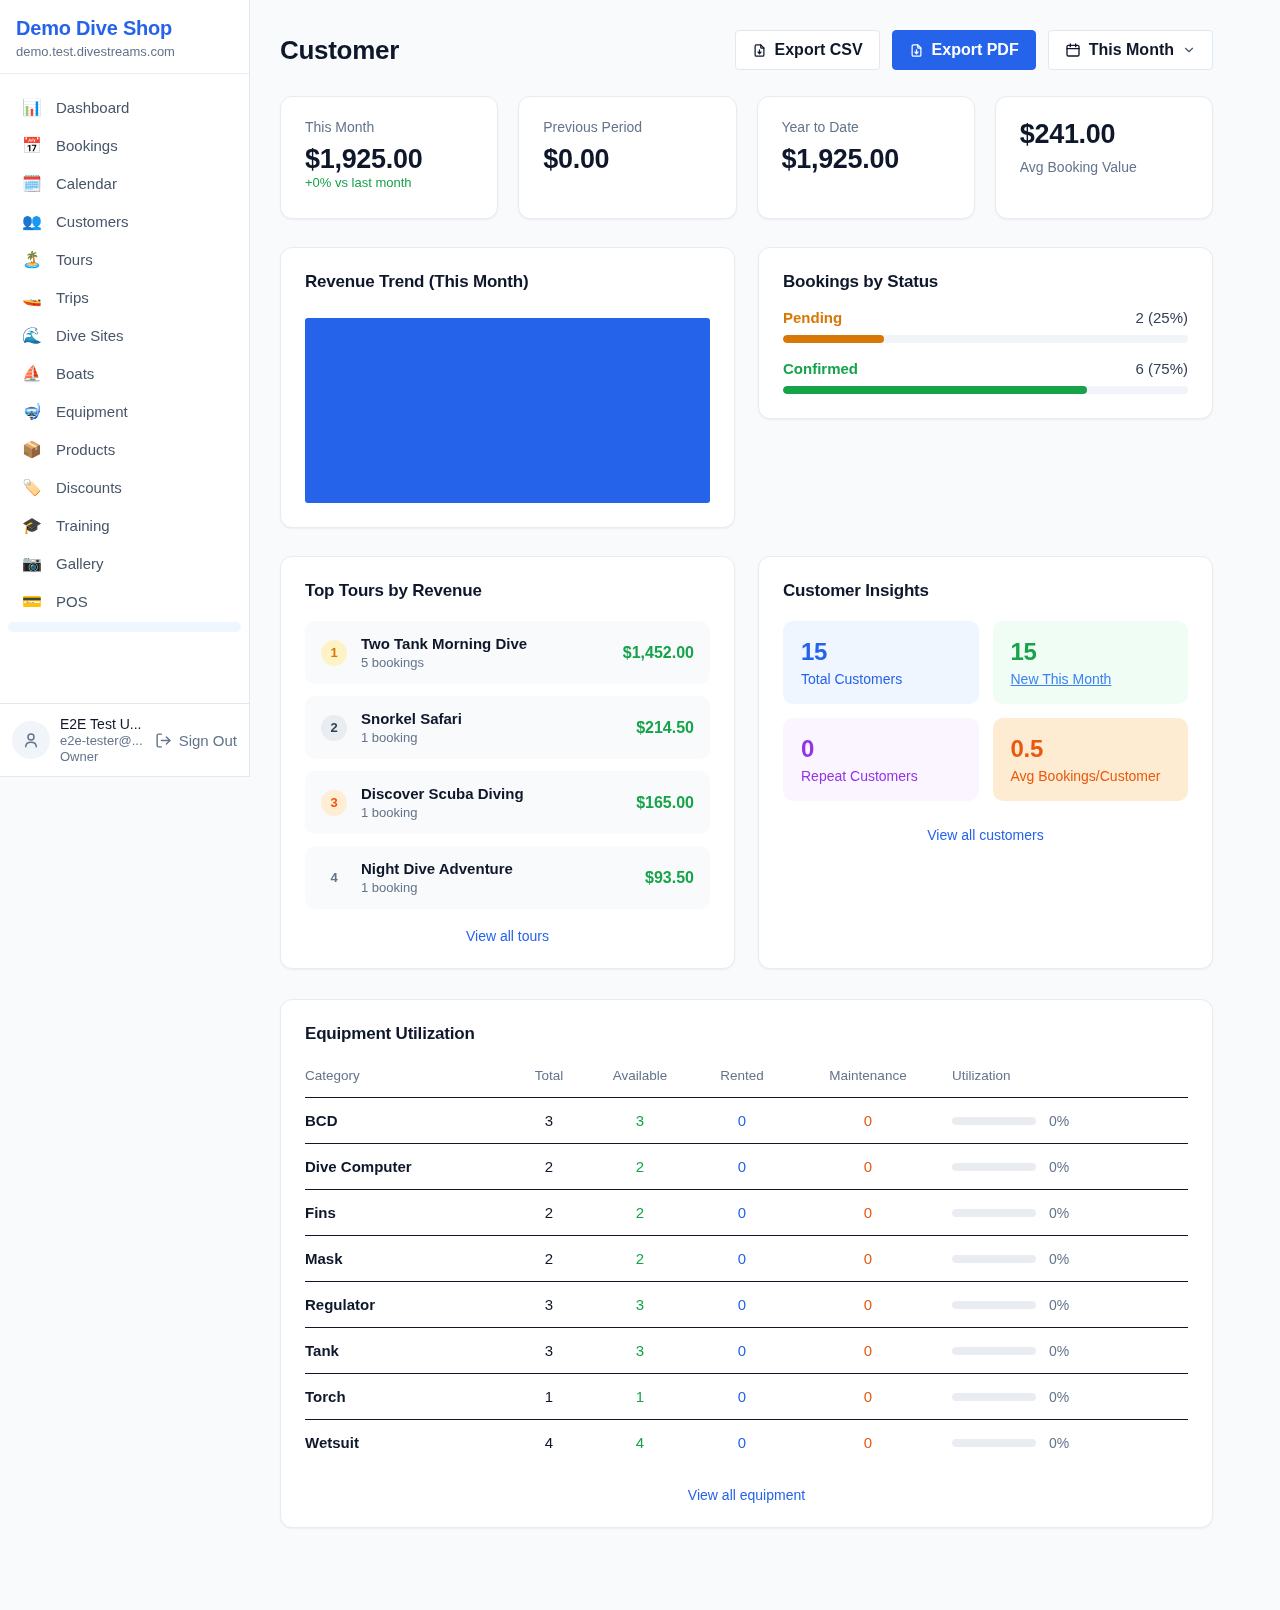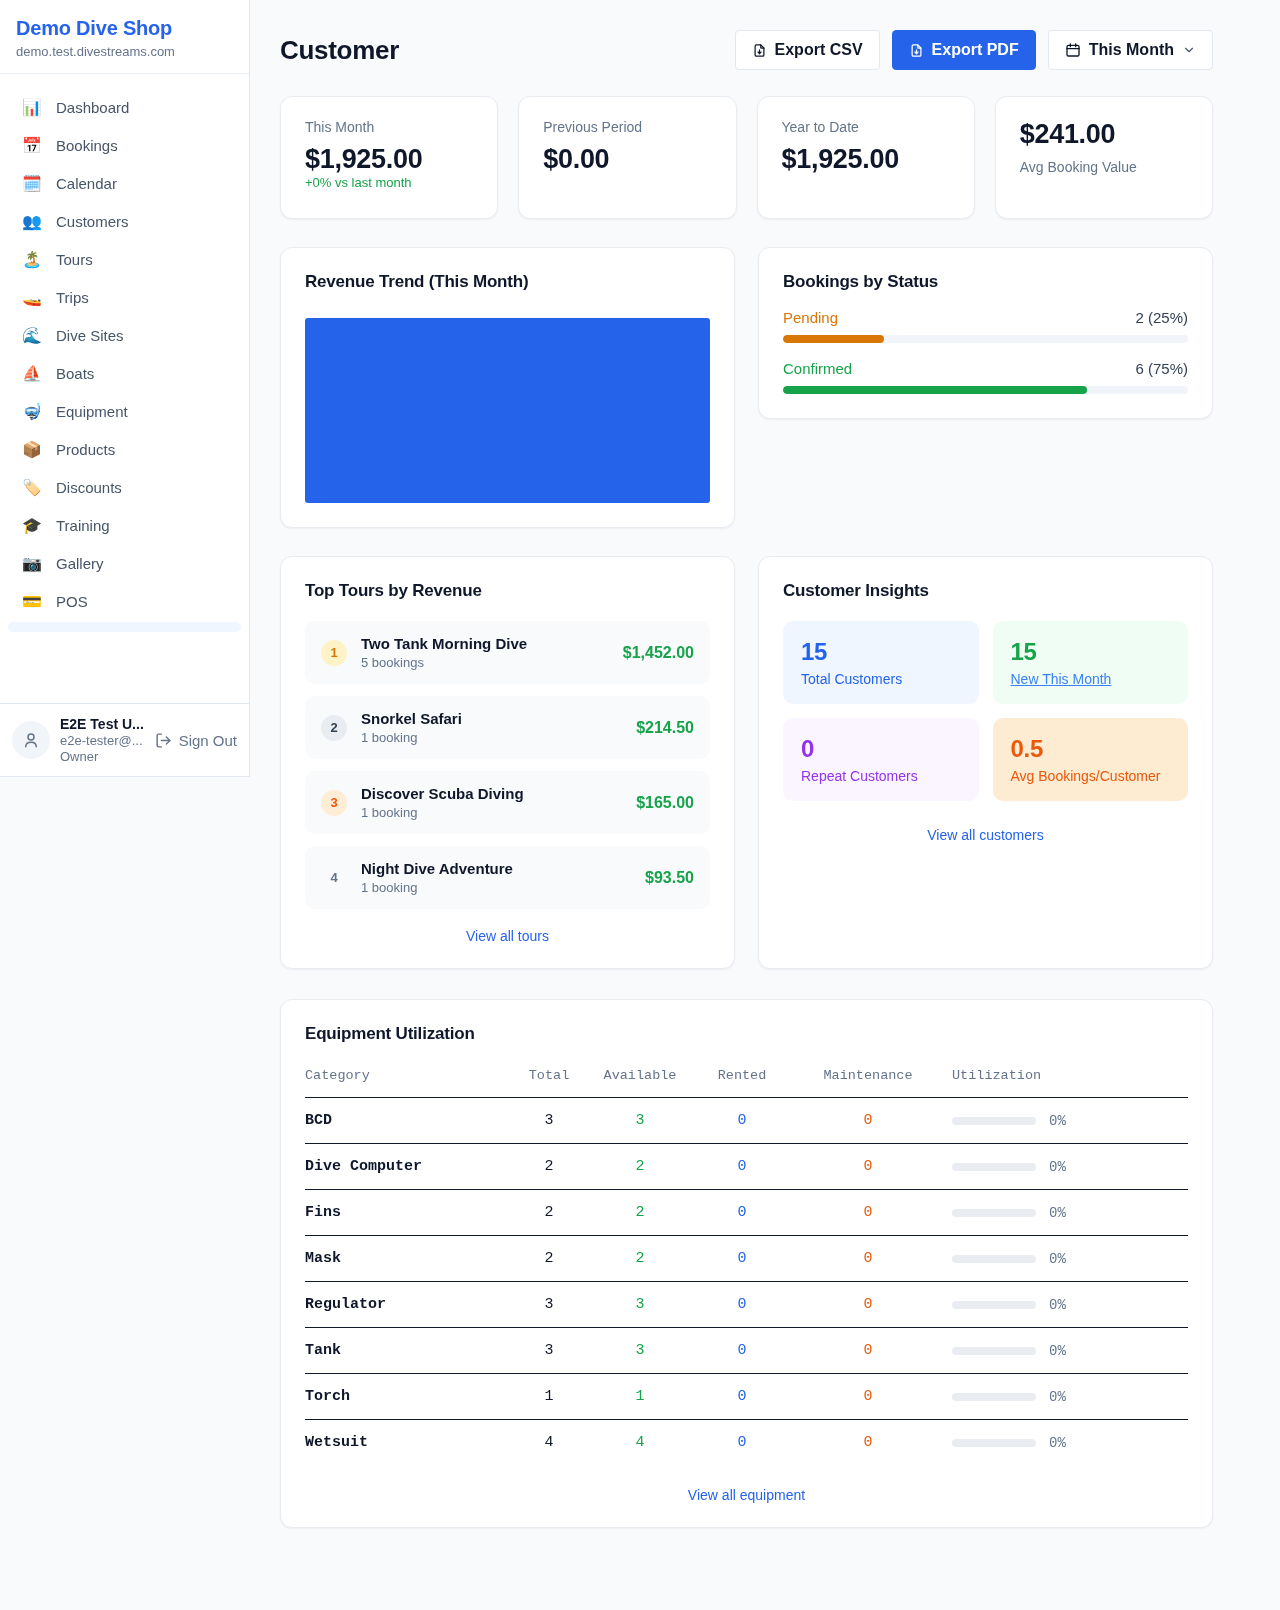--- a/index.html
+++ b/index.html
@@ -31,21 +31,21 @@
   .nav-icon { width: 20px; font-size: 16px; line-height: 1; text-align: center; }
   .nav-partial { height: 10px; margin-top: 2px; border-radius: 8px; background: #eff6ff; }
   .user-footer {
     margin-top: auto; border-top: 1px solid #e2e8f0;
     padding: 12px 12px; display: flex; align-items: center; gap: 10px;
   }
   .avatar {
     width: 38px; height: 38px; border-radius: 50%; background: #f1f5f9;
     display: flex; align-items: center; justify-content: center; color: #64748b; flex: none;
   }
-  .user-name { font-size: 14px; font-weight: 700; color: #0f172a; }
+  .user-name { font-size: 14px; font-weight: 400; color: #0f172a; }
   .user-email, .user-role { font-size: 13px; color: #64748b; margin-top: 1px; }
   .sign-out {
     margin-left: auto; display: flex; align-items: center; gap: 7px;
     color: #64748b; font-size: 15px; cursor: pointer; white-space: nowrap;
   }
   
   .main { position: absolute; left: 280px; top: 30px; width: 933px; }
   .page-header { display: flex; align-items: center; margin-bottom: 26px; }
   .page-title { font-size: 26px; font-weight: 800; letter-spacing: -0.3px; }
   .header-actions { margin-left: auto; display: flex; gap: 12px; }
@@ -71,21 +71,21 @@
   .stat-card.value-first .stat-label { margin-top: 9px; }
   
   .two-col { display: grid; grid-template-columns: 1fr 1fr; gap: 23px; margin-bottom: 28px; }
   .two-col.top-align { align-items: start; }
   .card-inner { padding: 24px; }
   .card-title { font-size: 17px; font-weight: 700; letter-spacing: -0.2px; }
   .chart-bar { height: 185px; margin-top: 26px; border-radius: 3px; }
   
   .status-row { margin-top: 17px; }
   .status-head { display: flex; justify-content: space-between; align-items: baseline; margin-bottom: 9px; }
-  .status-label { font-size: 15px; font-weight: 400; text-align: right; }
+  .status-label { font-size: 15px; font-weight: 700; text-align: right; }
   .status-count { font-size: 15px; color: #334155; }
   .track { height: 8px; border-radius: 4px; background: #f1f5f9; overflow: hidden; }
   .fill { height: 100%; border-radius: 4px; }
   
   .tour-list { margin-top: 20px; display: flex; flex-direction: column; gap: 12px; }
   .tour-row {
     display: flex; align-items: center; gap: 14px;
     background: #f8fafc; border-radius: 10px; padding: 14px 16px; cursor: pointer;
   }
   .rank-badge {
@@ -101,21 +101,21 @@
     color: #2563eb; font-size: 14px; text-decoration: none; cursor: pointer;
   }
   
   .tiles { margin-top: 20px; display: grid; grid-template-columns: 1fr 1fr; gap: 14px; }
   .tile { border-radius: 10px; padding: 17px 18px; min-height: 83px; }
   .tile-value { font-size: 24px; font-weight: 800; letter-spacing: -0.3px; }
   .tile-label { font-size: 14px; margin-top: 5px; }
   .insights-link { margin-top: 26px; }
   
   .equipment-card { margin-bottom: 45px; }
-  table { width: 100%; border-collapse: collapse; table-layout: fixed; margin-top: 16px; font-family: Liberation Mono, monospace; }
+  table { width: 100%; border-collapse: collapse; table-layout: fixed; margin-top: 16px; }
   col.c-cat { width: auto; } col.c-total { width: 90px; } col.c-avail { width: 92px; }
   col.c-rent { width: 112px; } col.c-maint { width: 140px; } col.c-util { width: 250px; }
   th {
     font-size: 13.5px; font-weight: 500; color: #64748b;
     text-align: center; padding: 8px 0 14px; border-bottom: 1px solid #111827;
   }
   th.cat, td.cat { text-align: left; }
   td { padding: 14px 0; text-align: center; font-size: 15px; border-bottom: 1px solid #111827; }
   tr:last-child td { border-bottom: none; }
   td.cat { font-weight: 700; color: #0f172a; }

